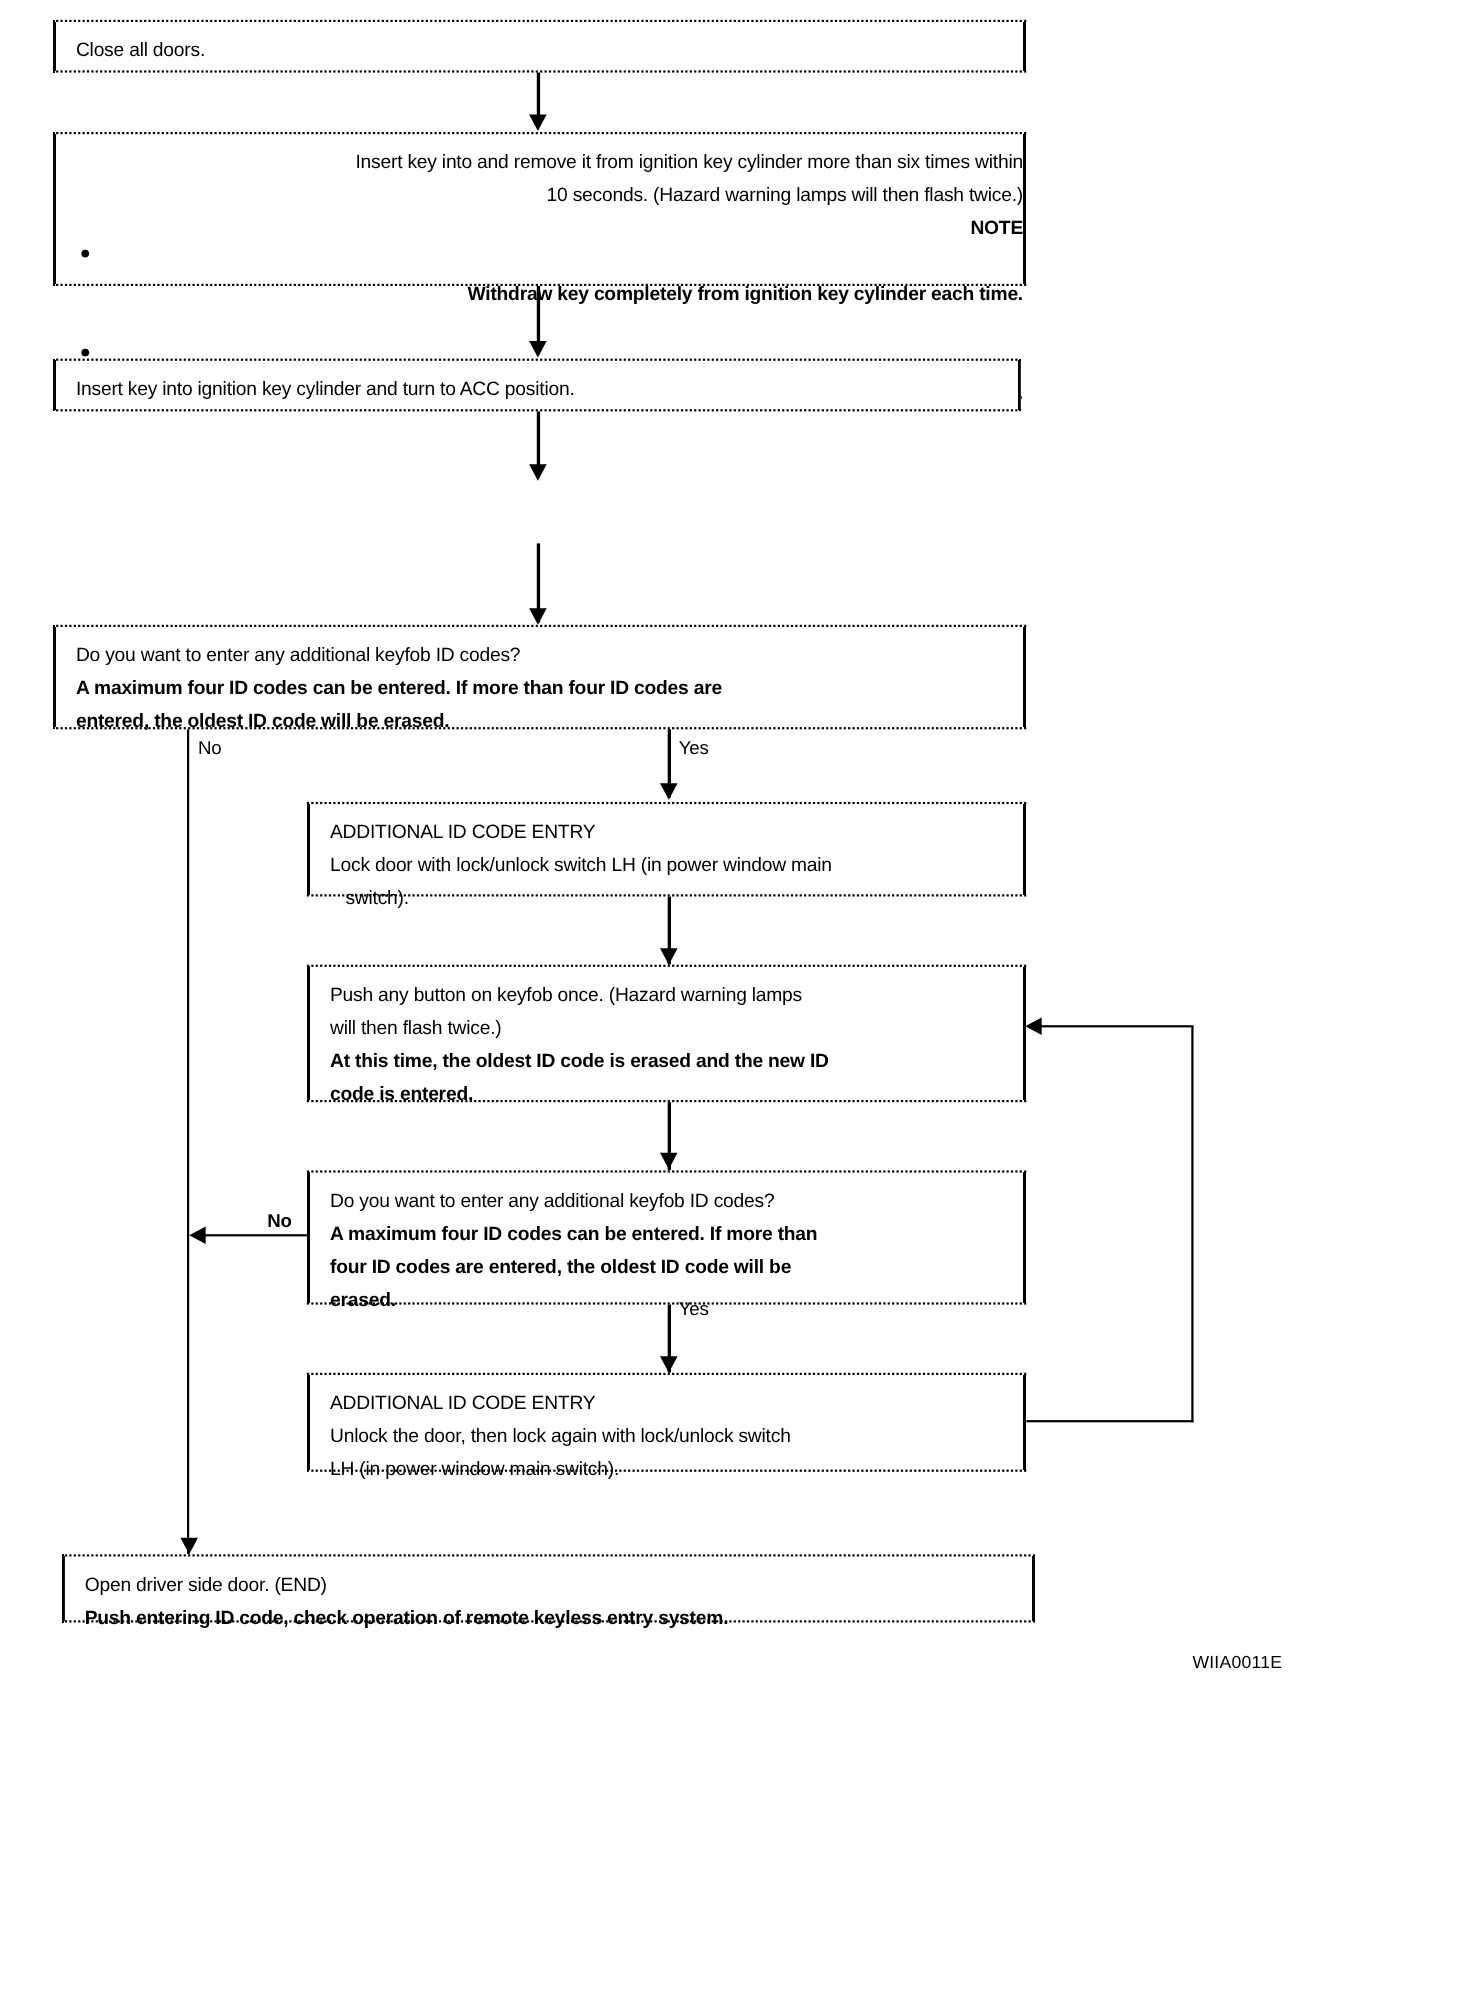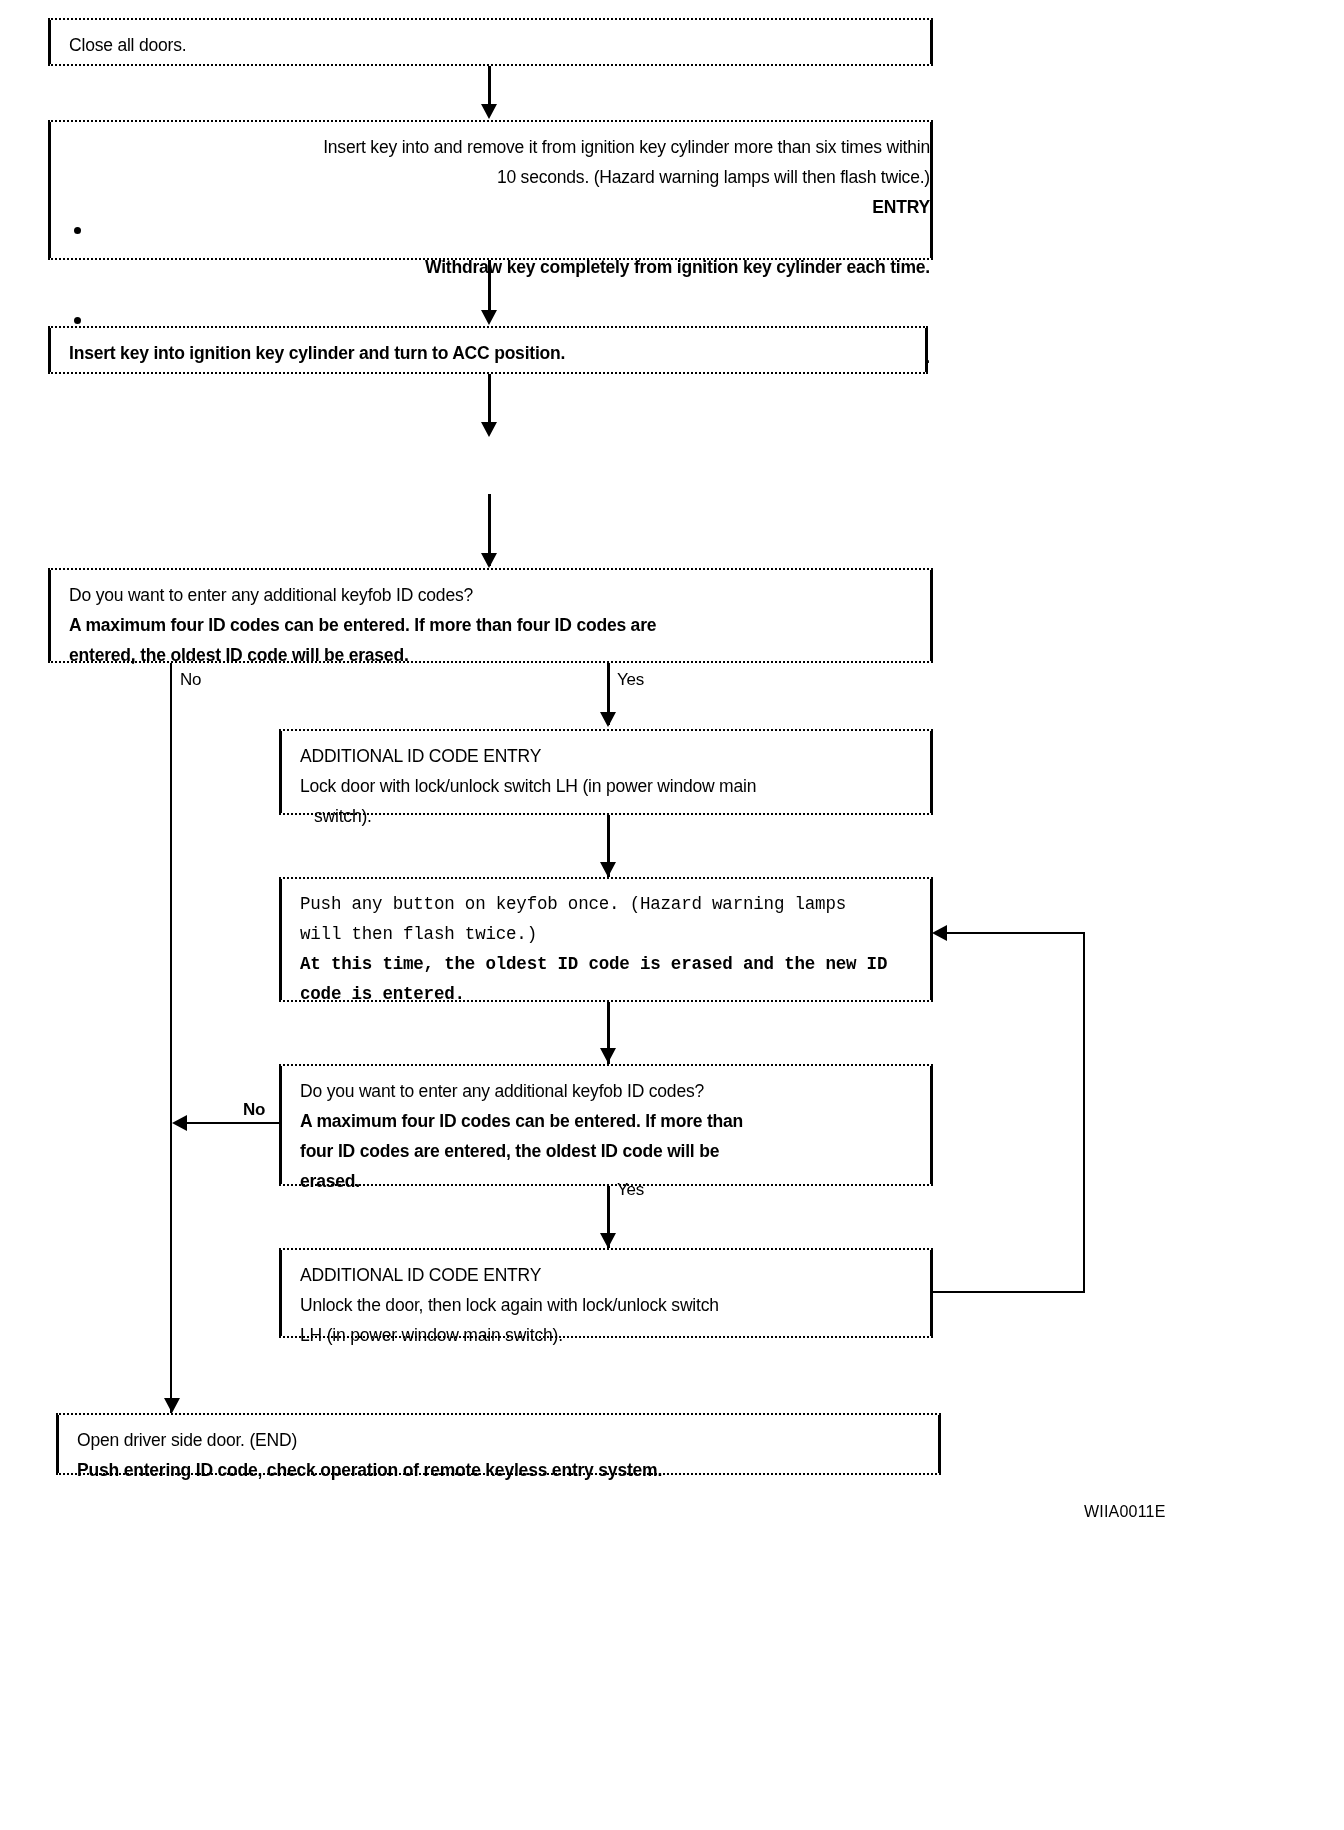--- a/index.html
+++ b/index.html
@@ -115,33 +115,33 @@
   <div class="box" style="left:48px; top:18px; width:885px; height:48px;">
     <div class="line">Close all doors.</div>
   </div>
 
   <div class="vline" style="left:488px; top:66px; width:3px; height:45px;"></div>
   <div class="arrow-down" style="left:481px; top:104px;"></div>
 
   <div class="box" style="left:48px; top:120px; width:885px; height:140px;text-align:right;">
     <div class="line">Insert key into and remove it from ignition key cylinder more than six times within</div>
     <div class="line">10 seconds. (Hazard warning lamps will then flash twice.)</div>
-    <div class="line bold">ENTRY</div>
+    <div class="line bold">NOTE</div>
     <div class="bullet-line">
       <span class="dot"></span><span>Withdraw key completely from ignition key cylinder each time.</span>
     </div>
     <div class="bullet-line">
       <span class="dot"></span><span>If procedure is performed too fast, system will not enter registration mode.</span>
     </div>
   </div>
 
   <div class="vline" style="left:488px; top:260px; width:3px; height:55px;"></div>
   <div class="arrow-down" style="left:481px; top:310px;"></div>
 
-  <div class="box" style="left:48px; top:326px; width:880px; height:48px;font-weight:bold;">
+  <div class="box" style="left:48px; top:326px; width:880px; height:48px;">
     <div class="line">Insert key into ignition key cylinder and turn to ACC position.</div>
   </div>
 
   <div class="vline" style="left:488px; top:374px; width:3px; height:55px;"></div>
   <div class="arrow-down" style="left:481px; top:422px;"></div>
 
 
   <div class="vline" style="left:488px; top:494px; width:3px; height:72px;"></div>
   <div class="arrow-down" style="left:481px; top:553px;"></div>
 
@@ -160,21 +160,21 @@
 
   <div class="box" style="left:279px; top:729px; width:654px; height:86px;">
     <div class="line">ADDITIONAL ID CODE ENTRY</div>
     <div class="line">Lock door with lock/unlock switch LH (in power window main</div>
     <div class="line indent">switch).</div>
   </div>
 
   <div class="vline" style="left:607px; top:815px; width:3px; height:62px;"></div>
   <div class="arrow-down" style="left:600px; top:862px;"></div>
 
-  <div class="box" style="left:279px; top:877px; width:654px; height:125px;font-family:Liberation Mono, monospace;">
+  <div class="box" style="left:279px; top:877px; width:654px; height:125px;">
     <div class="line">Push any button on keyfob once. (Hazard warning lamps</div>
     <div class="line">will then flash twice.)</div>
     <div class="line bold">At this time, the oldest ID code is erased and the new ID</div>
     <div class="line bold">code is entered.</div>
   </div>
 
   <div class="vline" style="left:607px; top:1002px; width:3px; height:62px;"></div>
   <div class="arrow-down" style="left:600px; top:1048px;"></div>
 
   <div class="box" style="left:279px; top:1064px; width:654px; height:122px;">

